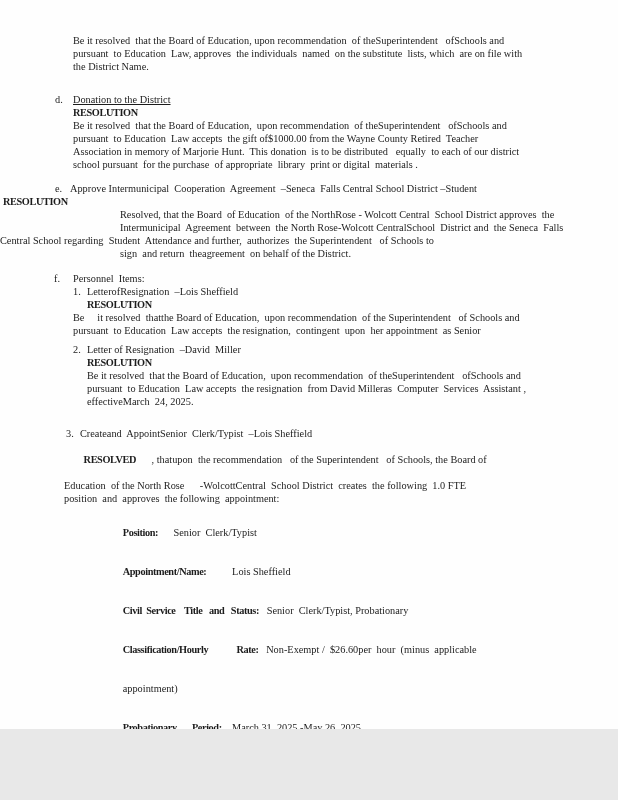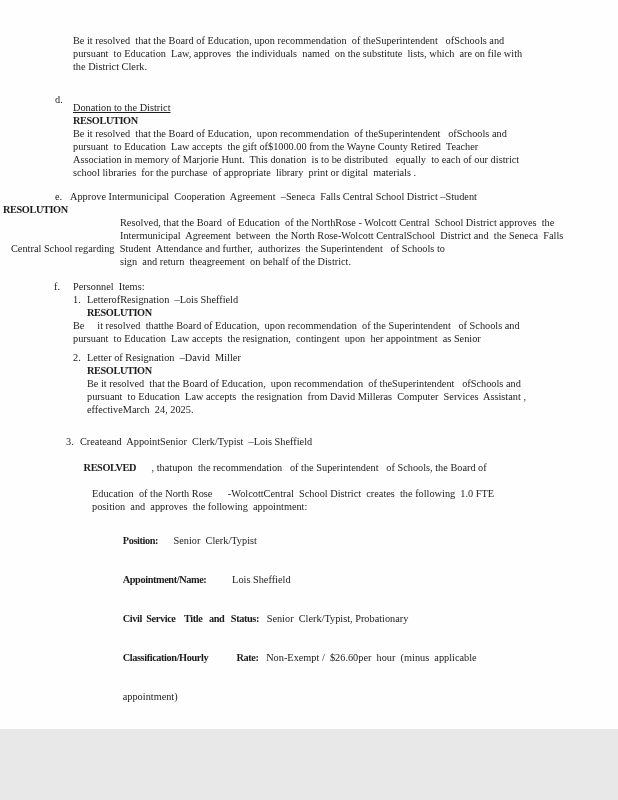--- a/index.html
+++ b/index.html
@@ -13,28 +13,28 @@
     line-height:13px;
     color:#1c1c1c;
     box-sizing:border-box;
     padding-top:34px;
     overflow:hidden;
   }
   .ln { white-space:pre; }
   .row { display:flex; }
   .letter { display:inline-block; flex:0 0 auto; }
   .rez { font-weight:700; letter-spacing:-0.4px; }
-  .u { text-decoration:underline;margin-top:8px; }
+  .u { text-decoration:underline; }
   
   .i3  { margin-left:3px; }
-  .i11 { margin-left:11px; }
+  .i11 { }
   .i55 { margin-left:55px; }
   .i54 { margin-left:54px; }
   .i63 { margin-left:63px; }
-  .i64 { margin-left:92px; }
+  .i64 { margin-left:64px; }
   .i66 { margin-left:66px; }
   .i70 { margin-left:70px; }
   .i73 { margin-left:73px; }
   .i77 { margin-left:77px; }
   .i84 { margin-left:120px; }
   .i87 { margin-left:87px; }
   .i97 { margin-left:97px; }
   .w14 { width:14px; }
   .w15 { width:15px; }
   .w18 { width:18px; }
@@ -52,33 +52,33 @@
   }
 </style>
 </head>
 <body>
 
 <div class="page">
 
   <div>
     <div class="ln i73">Be it resolved  that the Board of Education, upon recommendation  of theSuperintendent   ofSchools and</div>
     <div class="ln i73">pursuant  to Education  Law, approves  the individuals  named  on the substitute  lists, which  are on file with</div>
-    <div class="ln i73">the District Clerk.</div>
+    <div class="ln i73">the District Name.</div>
   </div>
 
   <div>
     <div class="ln row i55 mt20">
       <span class="letter w18">d.</span>
       <span class="u">Donation to the District</span>
     </div>
     <div class="ln i73 rez">RESOLUTION</div>
     <div class="ln i73">Be it resolved  that the Board of Education,  upon recommendation  of theSuperintendent   ofSchools and</div>
     <div class="ln i73">pursuant  to Education  Law accepts  the gift of$1000.00 from the Wayne County Retired  Teacher</div>
     <div class="ln i73">Association in memory of Marjorie Hunt.  This donation  is to be distributed   equally  to each of our district</div>
-    <div class="ln i73">school libraries  for the purchase  of appropriate  library  print or digital  materials .</div>
+    <div class="ln i73">school pursuant  for the purchase  of appropriate  library  print or digital  materials .</div>
   </div>
 
   <div>
     <div class="ln row i55 mt11">
       <span class="letter w15">e.</span>
       <span>Approve Intermunicipal  Cooperation  Agreement  –Seneca  Falls Central School District –Student</span>
     </div>
     <div class="ln i3 rez">RESOLUTION</div>
     <div class="ln i84">Resolved, that the Board  of Education  of the NorthRose - Wolcott Central  School District approves  the</div>
     <div class="ln i84">Intermunicipal  Agreement  between  the North Rose-Wolcott CentralSchool  District and  the Seneca  Falls</div>

